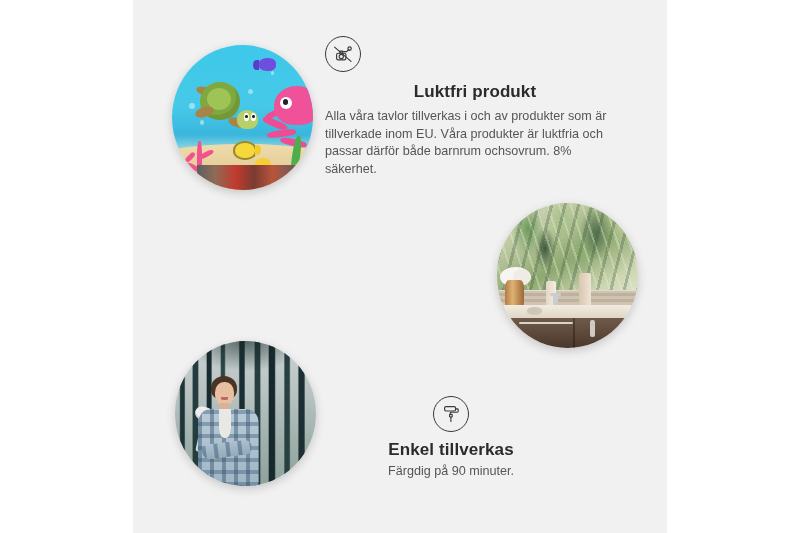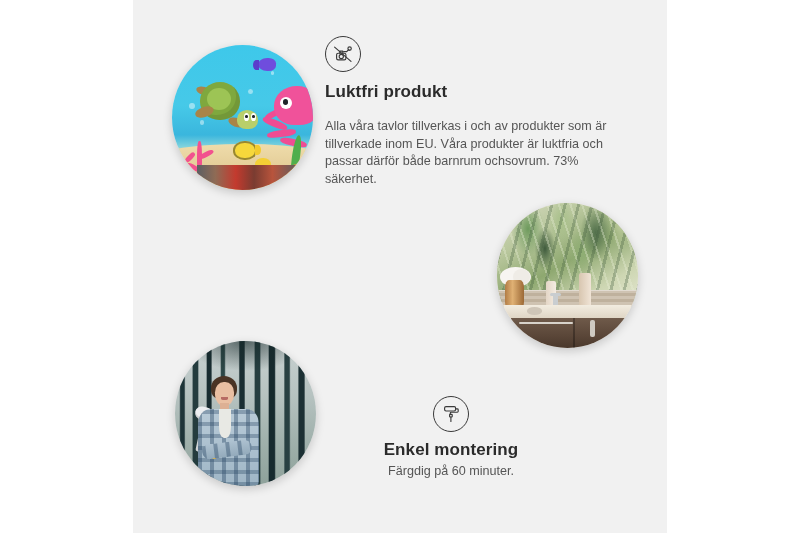--- a/index.html
+++ b/index.html
@@ -250,21 +250,21 @@
   }
   .feat-body {
     font-size: 12.6px;
     color: #555555;
     line-height: 17.5px;
   }
 
   
   #feature-odourless { left: 192px; top: 36px; width: 300px; text-align: left; }
   #feature-odourless .feat-icon { margin: 0 0 10px 0; }
-  #feature-odourless .feat-title { margin-bottom: 16px; }
+  #feature-odourless .feat-title { margin-bottom: 6px; text-align: center; }
 
   
   #feature-waterproof { left: 76px; top: 228px; width: 340px; text-align: center; }
   #feature-waterproof .icon-row { display:flex; justify-content:flex-end; padding-right: 4px; }
   #feature-waterproof .feat-title { margin: 8px 0 4px 0; }
 
   
   #feature-easy { left: 198px; top: 396px; width: 240px; text-align: center; }
   #feature-easy .icon-row { display:flex; justify-content:center; }
   #feature-easy .feat-title { margin: 8px 0 3px 0; }
@@ -356,33 +356,33 @@
         <svg width="24" height="24" viewBox="0 0 24 24" fill="none" stroke="#3a3a3a" stroke-width="1.15" stroke-linecap="round" stroke-linejoin="round">
           <path d="M7.2 11.2h6.1c.9 0 1.6.7 1.6 1.6v3.5c0 .9-.7 1.6-1.6 1.6H7.2c-.9 0-1.6-.7-1.6-1.6v-3.5c0-.9.7-1.6 1.6-1.6z"></path>
           <path d="M8.8 11.2V9.1h3v2.1"></path>
           <path d="M12.6 9.6h3.1l2.1-2.1"></path>
           <circle cx="18.6" cy="6.6" r="1.7"></circle>
           <circle cx="10.3" cy="14.5" r="2.1"></circle>
           <path d="M3.6 5.1 L20 19.4"></path>
         </svg>
       </div>
       <div class="feat-title">Luktfri produkt</div>
-      <div class="feat-body">Alla våra tavlor tillverkas i och av produkter som är tillverkade inom EU. Våra produkter är luktfria och passar därför både barnrum ochsovrum. 73% säkerhet.</div>
+      <div class="feat-body">Alla våra tavlor tillverkas i och av produkter som är tillverkade inom EU. Våra produkter är luktfria och passar därför både barnrum ochsovrum. 8% säkerhet.</div>
     </div>
 
 
     <div class="feature" id="feature-easy">
       <div class="icon-row">
         <div class="feat-icon">
           <svg width="24" height="24" viewBox="0 0 24 24" fill="none" stroke="#3a3a3a" stroke-width="1.15" stroke-linecap="round" stroke-linejoin="round">
             <rect x="5.6" y="4.6" width="11" height="4.4" rx="1.4"></rect>
             <path d="M16.6 6.8h1.7c.5 0 .9.4.9.9v1.6c0 .5-.4.9-.9.9h-6.1c-.5 0-.9.4-.9.9v1.3"></path>
             <rect x="10.6" y="12.4" width="2.6" height="2.6" rx="0.5"></rect>
             <path d="M11.9 15v4.4"></path>
           </svg>
         </div>
       </div>
-      <div class="feat-title">Enkel montering</div>
-      <div class="feat-body">Färgdig på 60 minuter.</div>
+      <div class="feat-title">Enkel tillverkas</div>
+      <div class="feat-body">Färgdig på 90 minuter.</div>
     </div>
 
   </div>
 </div>
 
 </body></html>

